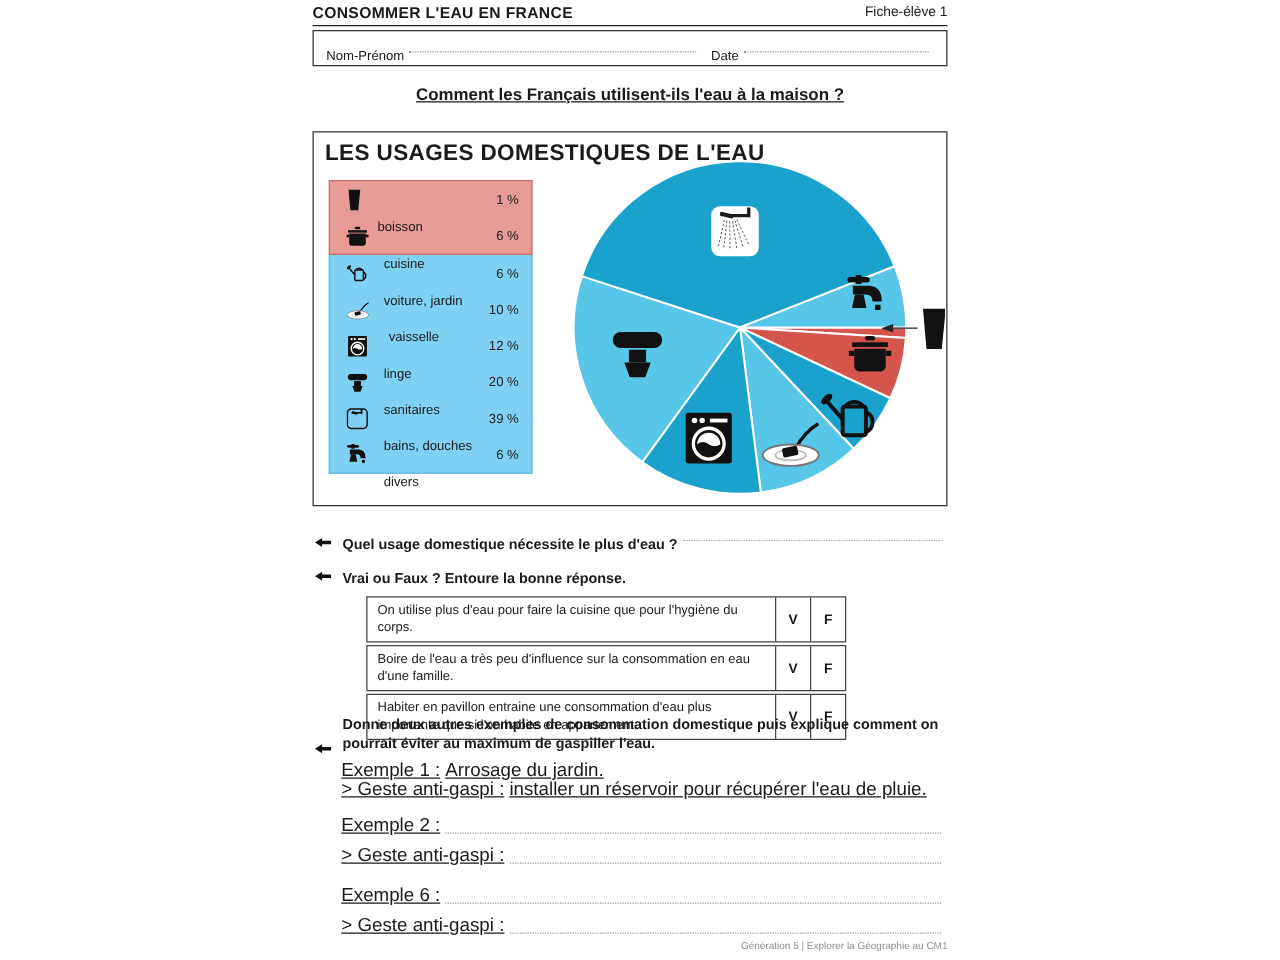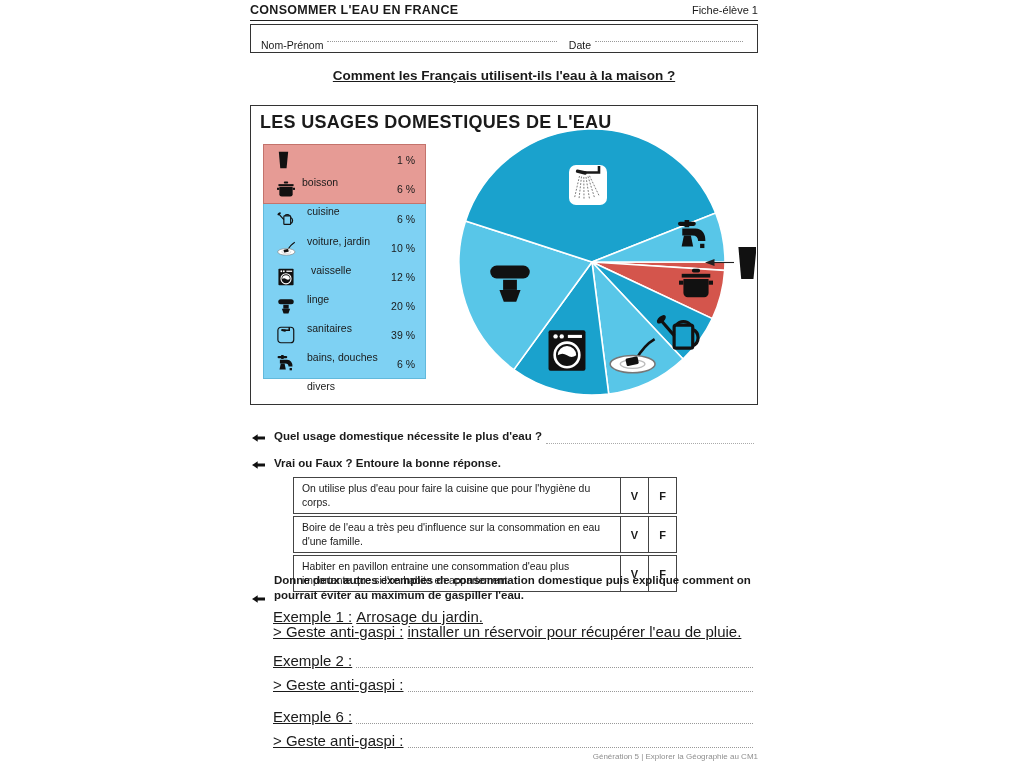--- a/index.html
+++ b/index.html
@@ -22,21 +22,21 @@
   .chart-box{left:250px;top:105px;width:508px;height:300px;border:1.5px solid #333;box-sizing:border-box;}
   .chart-title{position:absolute;left:9px;top:6px;font-size:18px;font-weight:bold;letter-spacing:.3px;}
   .pie-svg{position:absolute;left:0;top:0;width:505px;height:297px;}
   .legend{position:absolute;left:12px;top:38px;width:163px;}
   .legend-group{box-sizing:border-box;}
   .legend-row{height:29px;display:flex;align-items:center;padding:0 10px 0 13px;font-size:10.5px;}
   .legend-icon{width:18px;height:18px;flex:none;}
   .legend-label{margin-left:12px;white-space:nowrap;margin-top:44px;}
   .legend-value{margin-left:auto;}
   
-  .q-row{display:flex;align-items:flex-end;font-size:11.5px;font-weight:bold;}
+  .q-row{display:flex;align-items:flex-start;font-size:11.5px;font-weight:bold;}
   .q1{left:252px;top:430px;width:506px;}
   .q2{left:252px;top:457px;width:506px;}
   .q3{left:252px;top:573px;width:500px;align-items:flex-end;}
   .bullet{width:13px;height:8px;flex:none;margin-right:9px;}
   .q3 .bullet{margin-top:4px;}
   .q3 .q-text{line-height:1.32;}
   .q-row .dotline{border-bottom:1.3px dotted #aaa;}
   
   .tf-table{left:293px;top:477px;width:384px;font-size:10.4px;}
   .tf-row{display:flex;border:1.2px solid #444;margin-bottom:2px;background:#fff;}

